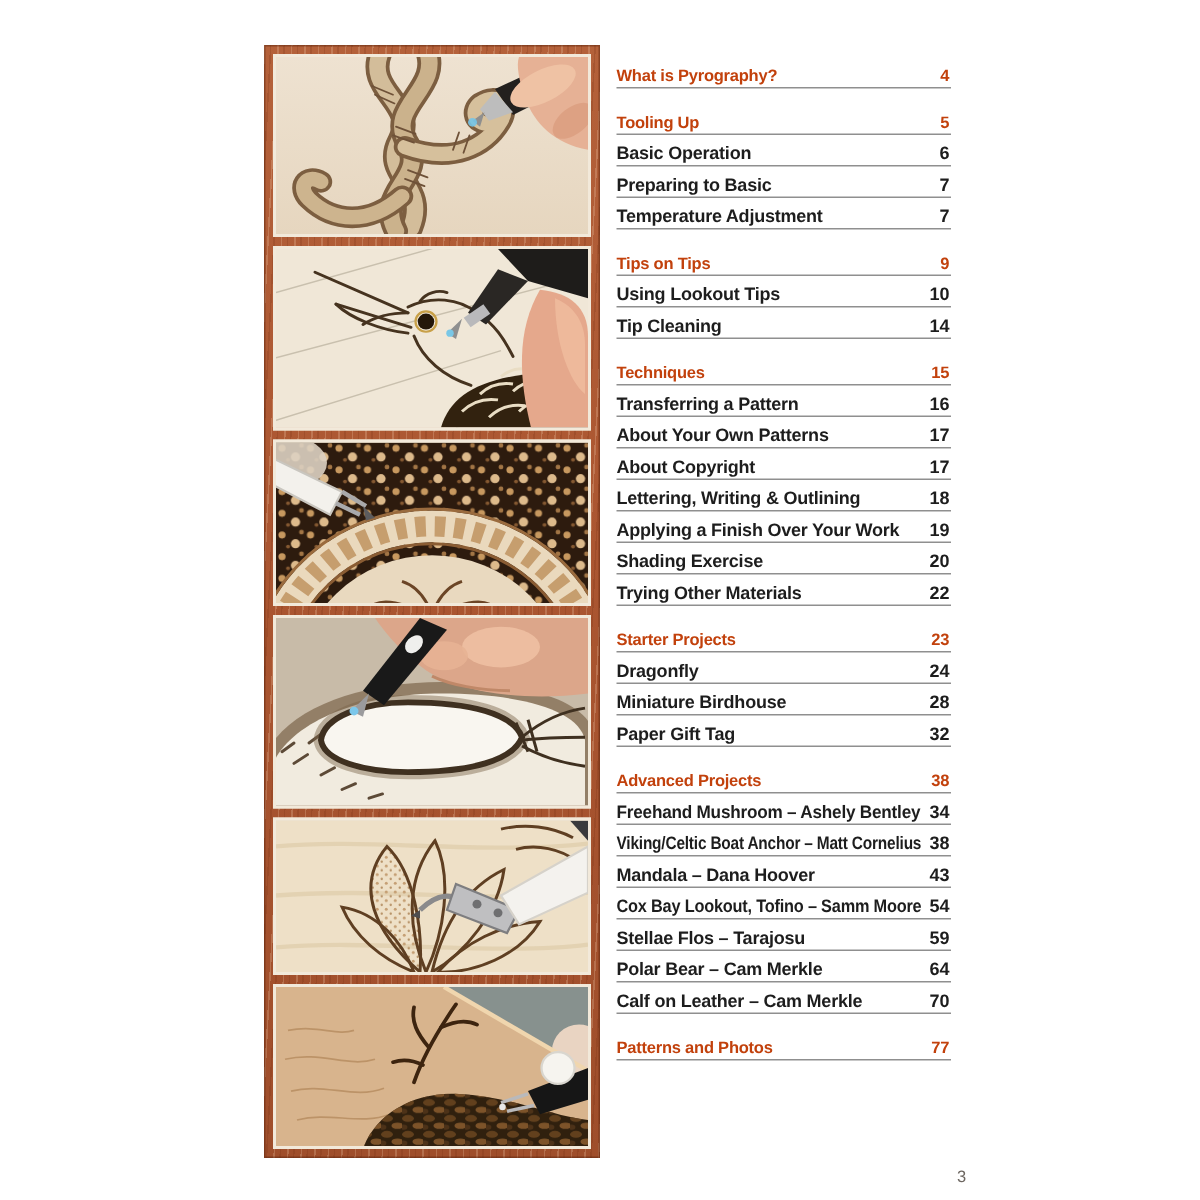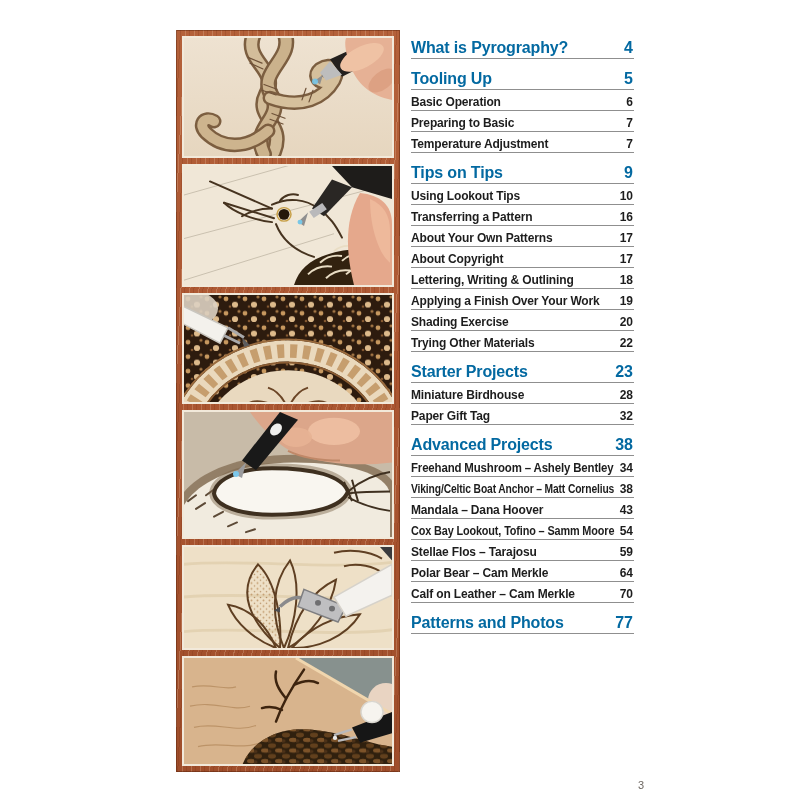--- a/index.html
+++ b/index.html
@@ -29,21 +29,21 @@
   .toc-row.gap{margin-top:14px;}
   .toc-label{
     position:absolute;left:0;bottom:1px;white-space:nowrap;
     font-size:12px;font-weight:700;color:#1d1d1d;letter-spacing:-0.15px;
     transform-origin:left bottom;
   }
   .toc-page{
     position:absolute;right:1px;bottom:1px;white-space:nowrap;
     font-size:12px;font-weight:700;color:#1d1d1d;
   }
-  .toc-row.section .toc-label,.toc-row.section .toc-page{font-size:16px;color:#0369a1;}
+  .toc-row.section .toc-label,.toc-row.section .toc-page{font-size:11px;color:#c2410c;}
 
   .folio{position:absolute;left:631px;top:779px;width:20px;text-align:center;font-size:11px;color:#6d6761;}
 </style>
 </head>
 <body>
 
 <div class="page">
 
   <div class="photo-strip">
 
@@ -324,20 +324,28 @@
     </div>
       <div class="toc-row section gap">
       <span class="toc-label">Tips on Tips</span>
       <span class="toc-page">9</span>
     </div>
       <div class="toc-row">
       <span class="toc-label">Using Lookout Tips</span>
       <span class="toc-page">10</span>
     </div>
       <div class="toc-row">
+      <span class="toc-label">Tip Cleaning</span>
+      <span class="toc-page">14</span>
+    </div>
+      <div class="toc-row section gap">
+      <span class="toc-label">Techniques</span>
+      <span class="toc-page">15</span>
+    </div>
+      <div class="toc-row">
       <span class="toc-label">Transferring a Pattern</span>
       <span class="toc-page">16</span>
     </div>
       <div class="toc-row">
       <span class="toc-label">About Your Own Patterns</span>
       <span class="toc-page">17</span>
     </div>
       <div class="toc-row">
       <span class="toc-label">About Copyright</span>
       <span class="toc-page">17</span>
@@ -356,20 +364,24 @@
     </div>
       <div class="toc-row">
       <span class="toc-label">Trying Other Materials</span>
       <span class="toc-page">22</span>
     </div>
       <div class="toc-row section gap">
       <span class="toc-label">Starter Projects</span>
       <span class="toc-page">23</span>
     </div>
       <div class="toc-row">
+      <span class="toc-label">Dragonfly</span>
+      <span class="toc-page">24</span>
+    </div>
+      <div class="toc-row">
       <span class="toc-label">Miniature Birdhouse</span>
       <span class="toc-page">28</span>
     </div>
       <div class="toc-row">
       <span class="toc-label">Paper Gift Tag</span>
       <span class="toc-page">32</span>
     </div>
       <div class="toc-row section gap">
       <span class="toc-label">Advanced Projects</span>
       <span class="toc-page">38</span>

